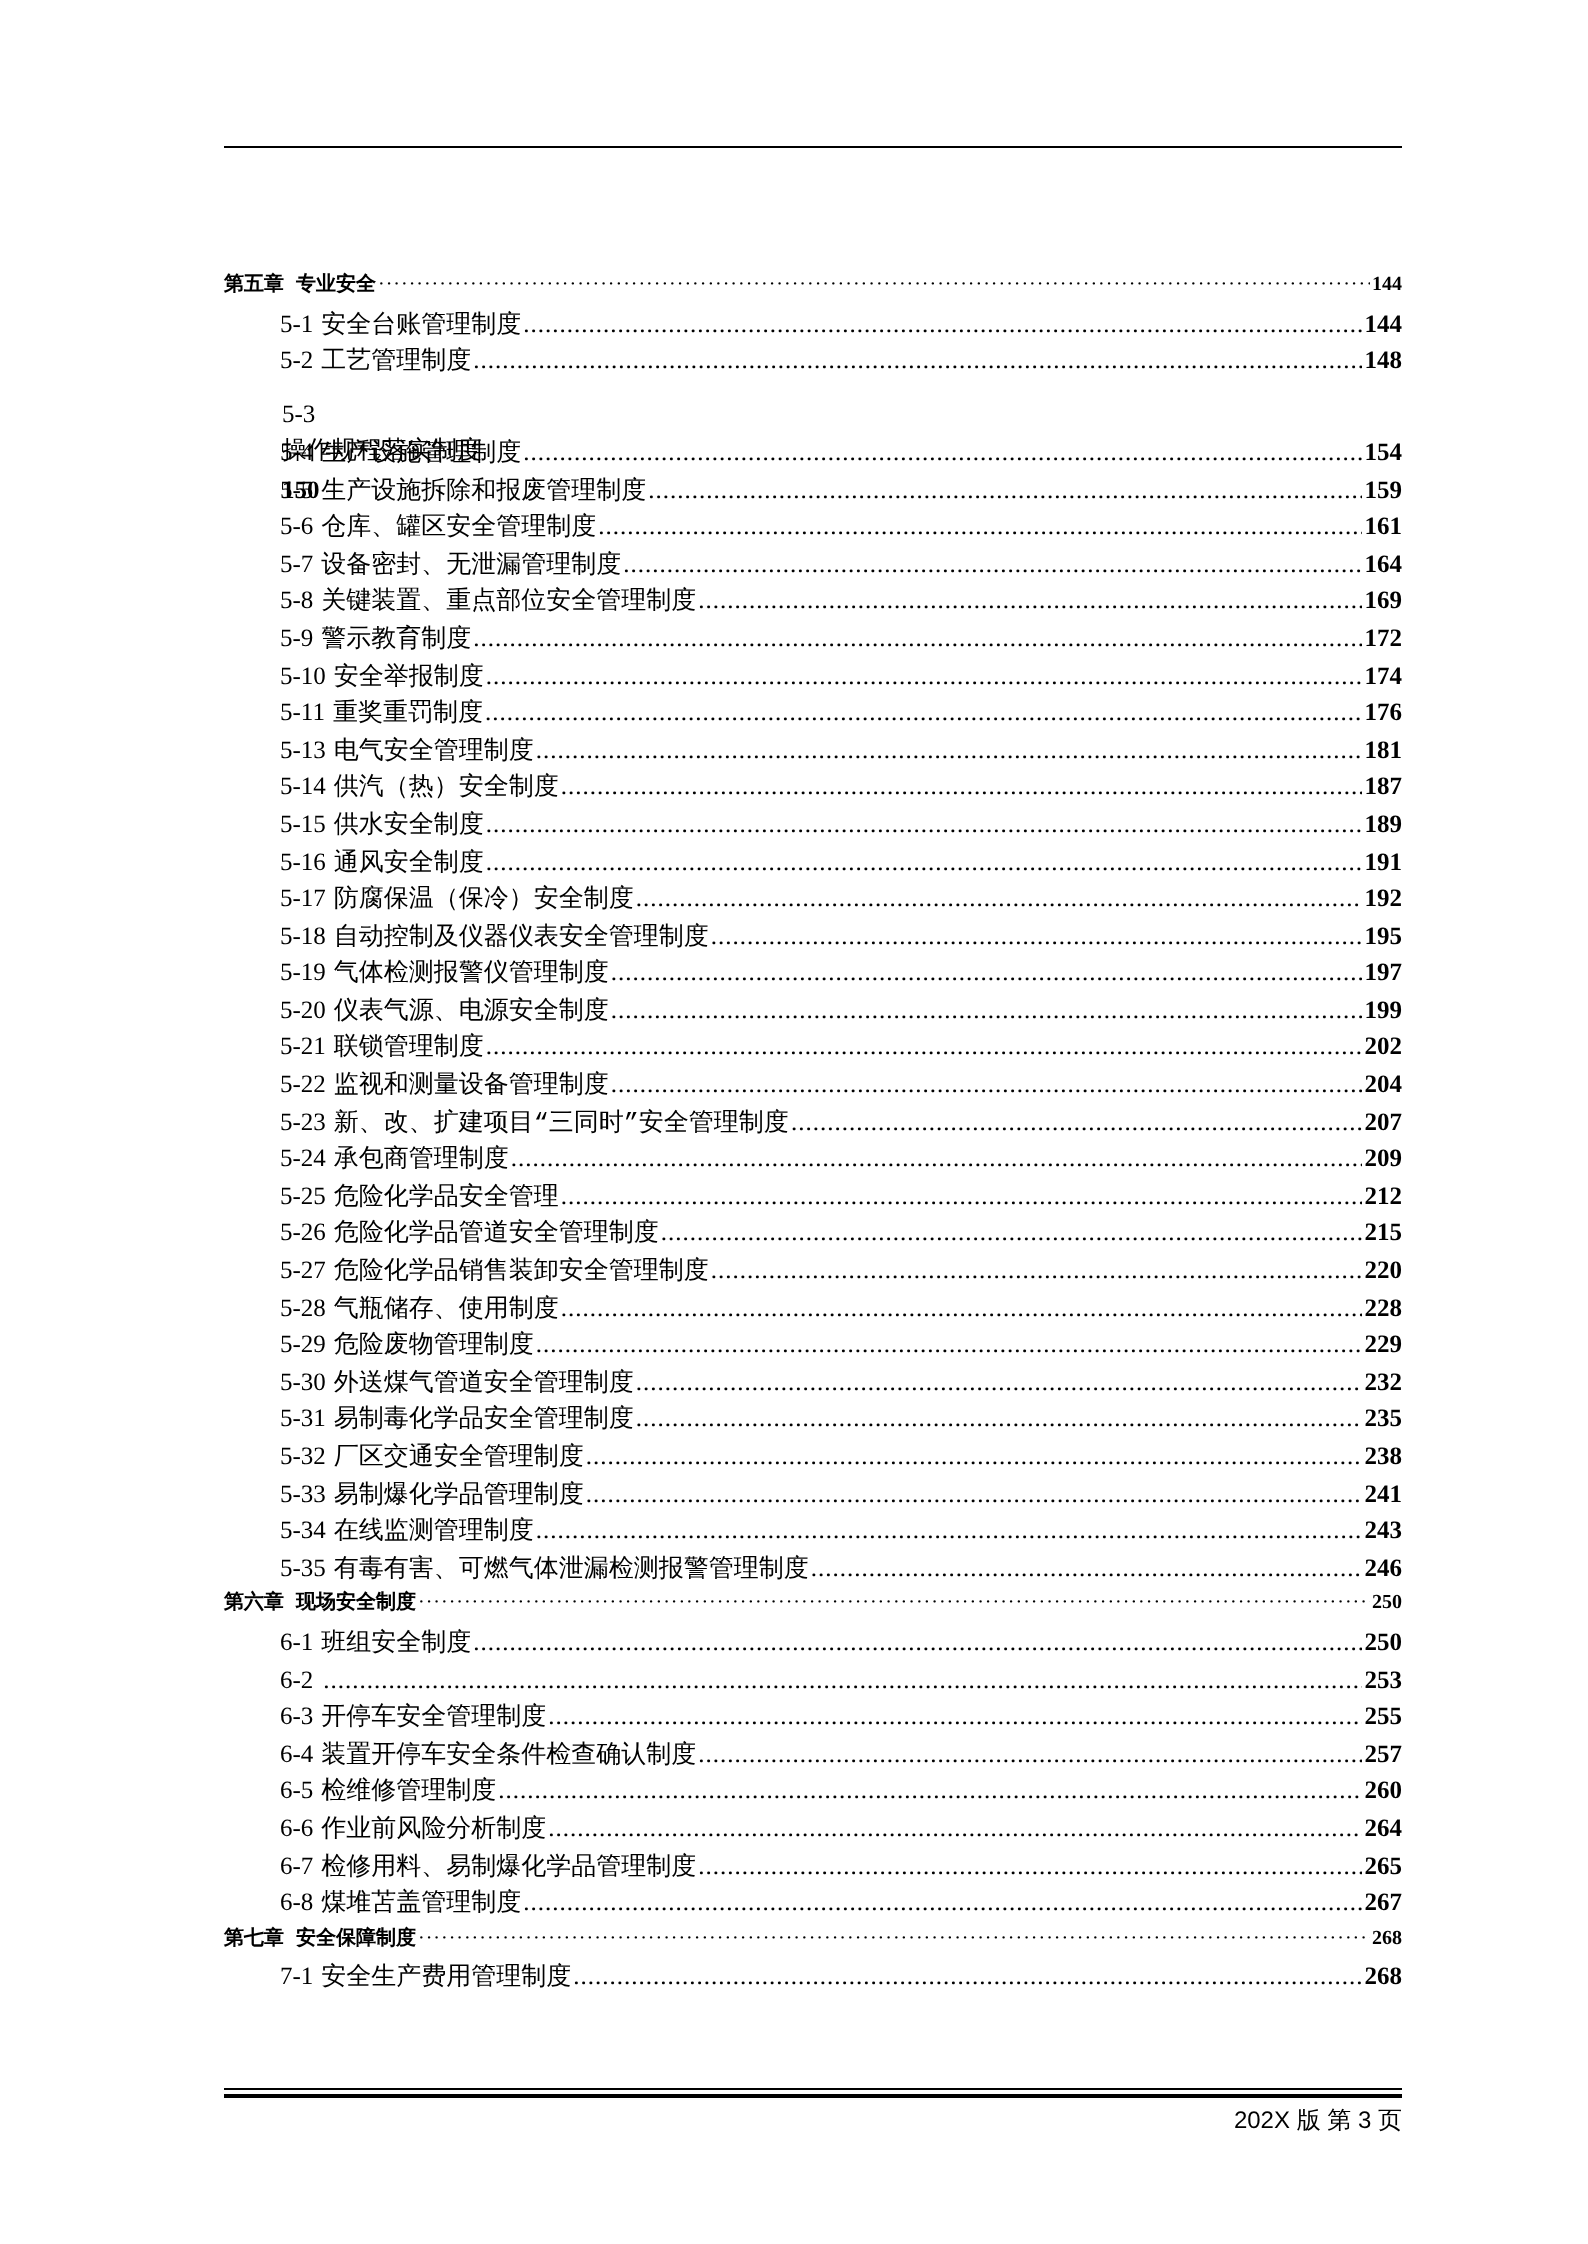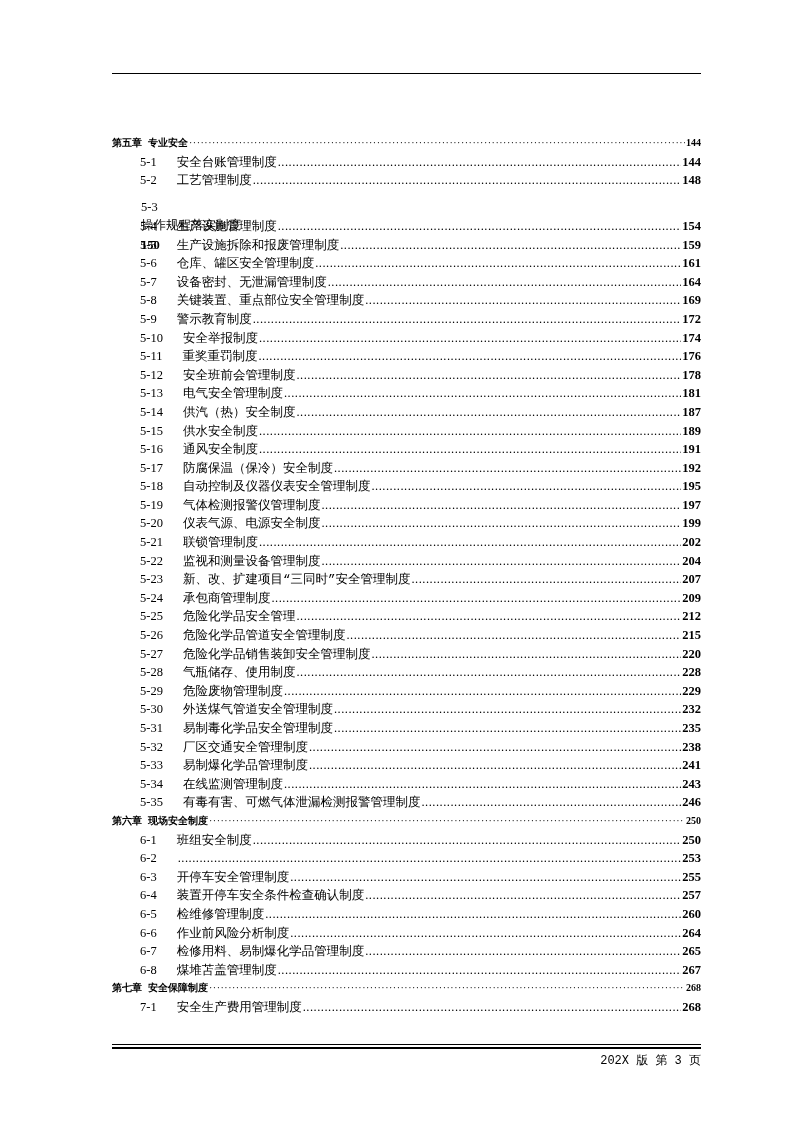--- a/index.html
+++ b/index.html
@@ -4,31 +4,31 @@
 <style>
   html, body { margin: 0; padding: 0; background: #ffffff; }
   body { width: 794px; height: 1122px; position: relative; overflow: hidden;
          font-family: "Liberation Serif", "DejaVu Serif", serif; color: #000; }
   .top-rule { position: absolute; left: 112px; top: 73px; width: 589px; height: 0; border-top: 1.3px solid #000; }
   .toc { position: absolute; left: 112px; top: 134px; width: 589px; }
   .row { display: flex; align-items: baseline; height: 18.6px; line-height: 18.6px; font-size: 12.5px; white-space: nowrap; }
   .row.chapter { font-family: "DejaVu Sans", "Liberation Sans", sans-serif; font-weight: bold; font-size: 10px; }
   .row.section { padding-left: 28px; }
   .row.gap-before { margin-top: 8.6px; flex-direction: column; }
-  .row .num { margin-right: 20px; }
+  .row .num { margin-right: 4px; }
   .row.chapter .num { margin-right: 6px; }
   .row .title { flex: 0 0 auto; font-family: Liberation Mono, monospace; }
   .row .leader { flex: 1 1 auto; overflow: hidden; margin: 0 1px; letter-spacing: 0.5px; font-weight: normal;
                  font-family: "Liberation Serif", serif; color: #000; }
   .row .leader::before { content: "................................................................................................................................................................................................................................................................................"; }
   .row.chapter .leader::before { content: "·······································································································································································································································"; }
   .row .page { flex: 0 0 auto; font-family: "Liberation Serif", serif; font-weight: bold; }
   .footer-rule1 { position: absolute; left: 112px; top: 1044px; width: 589px; border-top: 1px solid #000; }
   .footer-rule2 { position: absolute; left: 112px; top: 1047px; width: 589px; border-top: 2.2px solid #000; }
-  .footer-text { position: absolute; right: 93px; top: 1052px; font-size: 12px; font-family: Liberation Mono, monospace; }
+  .footer-text { position: absolute; right: 93px; top: 1052px; font-size: 12px; font-family: Liberation Sans, sans-serif; }
 </style>
 </head>
 <body>
 
 <div class="top-rule"></div>
 
 <div class="toc" id="toc">
     <div class="row chapter">
       <span class="num">第五章</span>
       <span class="title">专业安全</span>
@@ -95,26 +95,20 @@
       <span class="leader"></span>
       <span class="page">174</span>
     </div>
     <div class="row section">
       <span class="num">5-11</span>
       <span class="title">重奖重罚制度</span>
       <span class="leader"></span>
       <span class="page">176</span>
     </div>
     <div class="row section">
-      <span class="num">5-12</span>
-      <span class="title">安全班前会管理制度</span>
-      <span class="leader"></span>
-      <span class="page">178</span>
-    </div>
-    <div class="row section">
       <span class="num">5-13</span>
       <span class="title">电气安全管理制度</span>
       <span class="leader"></span>
       <span class="page">181</span>
     </div>
     <div class="row section">
       <span class="num">5-14</span>
       <span class="title">供汽（热）安全制度</span>
       <span class="leader"></span>
       <span class="page">187</span>

